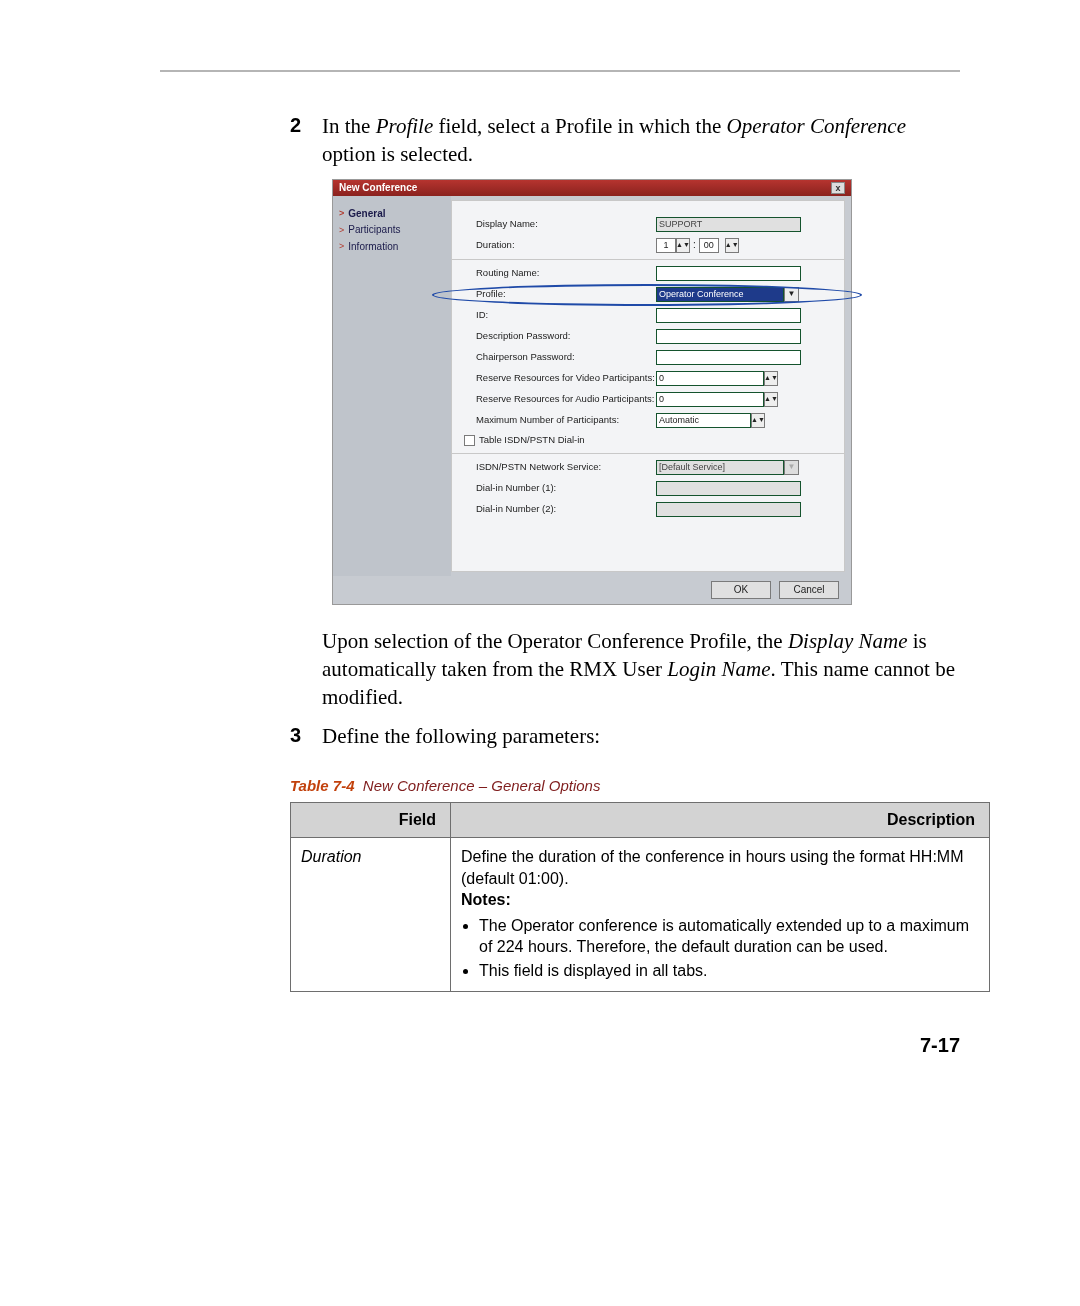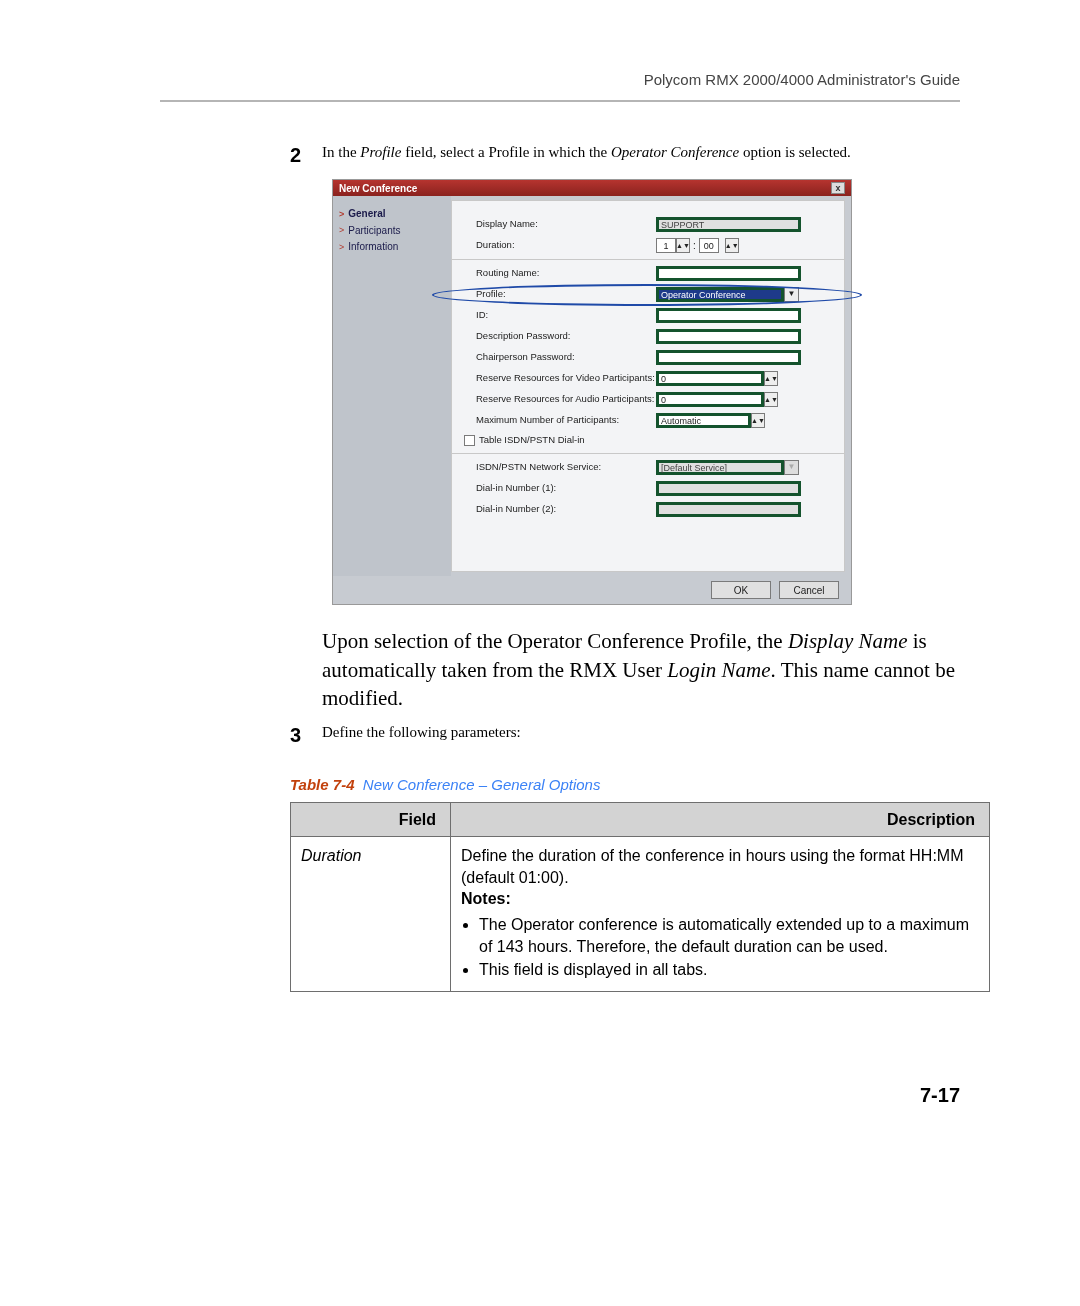--- a/index.html
+++ b/index.html
@@ -27,21 +27,21 @@
     margin-bottom: 40px;
   }
   .step-row { display: flex; margin: 8px 0 10px 130px; }
   .step-num {
     font-family: Arial, Helvetica, sans-serif;
     font-weight: bold;
     font-size: 20px;
     width: 32px;
     flex: 0 0 32px;
   }
-  .step-body { flex: 1; font-size: 15px; }
+  .step-body { flex: 1; font-size: 21px; }
   .step-body .it { font-style: italic; }
   .step-followup { margin: 10px 0 10px 162px; font-size: 21px; }
   .screenshot-wrap { margin: 10px 0 22px 172px; position: relative; width: 520px; }
   .dlg {
     width: 520px;
     border: 1px solid #999;
     background: #c7cbd1;
     font-family: Arial, Helvetica, sans-serif;
     font-size: 10px;
     color: #222;
@@ -64,21 +64,21 @@
   }
   .side-item { display:flex; align-items:center; gap:4px; margin:3px 0; font-size:10px; color:#1a1a4a; }
   .side-item .arrow { color:#b03a2e; font-size:9px; }
   .side-item.bold { font-weight:bold; }
   .dlg-main {
     flex:1; background:#f3f4f6; border:1px solid #c8c8c8; margin:4px 6px 4px 0;
     padding: 10px 12px;
   }
   .fld { display:flex; align-items:center; margin: 6px 12px; }
   .fld label { width: 180px; font-size:9.5px; color:#222; }
-  .fld .inp { width:145px; height:15px; border:3px solid #14532d; background:#fff; font-size:9px; padding:0 2px; display:flex; align-items:center; }
+  .fld .inp { width:145px; height:15px; border:1px solid #14532d; background:#fff; font-size:9px; padding:0 2px; display:flex; align-items:center; }
   .fld .inp.gray { background:#e0e0e0; color:#444; }
   .fld .short { width:95px; }
   .fld .mid { width:108px; }
   .spinner { width:20px; height:15px; border:1px solid #7a7a7a; background:#fff; font-size:9px; display:inline-flex; align-items:center; justify-content:center; }
   .updn { width:14px; height:15px; border:1px solid #7a7a7a; background:#eee; font-size:7px; display:flex; flex-direction:column; justify-content:center; align-items:center; line-height:6px; }
   .sel { display:flex; align-items:center; }
   .sel .inp { width:128px; }
   .sel .dd { width:15px; height:15px; border:1px solid #7a7a7a; background:#eee; font-size:8px; display:flex; align-items:center; justify-content:center; }
   .chk { display:flex; align-items:center; gap:4px; font-size:9.5px; margin:4px 0; }
   .chk .box { width:11px; height:11px; border:1px solid #7a7a7a; background:#fff; }
@@ -90,21 +90,21 @@
     position:absolute;
     border: 2px solid #1f4aa8;
     border-radius: 50%;
     left: 100px; top: 105px;
     width: 430px; height: 22px;
     pointer-events: none;
   }
 
   .tbl-caption { margin: 26px 0 6px 130px; font-family: Arial, Helvetica, sans-serif; font-size: 15px; }
   .tbl-caption .red { color:#c2410c; font-weight:bold; font-style:italic; }
-  .tbl-caption .it { font-style:italic; color:#3b82f6; }
+  .tbl-caption .it { font-style:italic; color:#7f1d1d; }
 
   table.opt {
     margin-left: 130px;
     border-collapse: collapse;
     width: 700px;
     font-family: Arial, Helvetica, sans-serif;
     font-size: 16px;
   }
   table.opt th {
     background:#d3d3d3; border:1px solid #6e6e6e; text-align:right; padding:6px 14px; font-weight:bold;
@@ -114,29 +114,28 @@
   }
   table.opt td.fcol { font-style:italic; width:160px; }
   table.opt ul { margin: 4px 0 0 18px; padding:0; }
   table.opt li { margin: 2px 0; }
 
   .pagenum {
     font-family: Arial, Helvetica, sans-serif;
     font-weight: bold;
     font-size: 20px;
     text-align: right;
-    margin: 90px 0 0 0;
+    margin: 40px 0 0 0;
   }
 </style>
 </head>
 <body>
 
 <div class="page">
 
-  <div class="header">Polycom RMX 2000/4000 Administrator's Guide</div>
   <div class="rule"></div>
 
   <div class="step-row">
     <div class="step-num">2</div>
     <div class="step-body">
       <span>In the </span><span class="it">Profile</span><span> field, select a Profile in which the </span><span class="it">Operator Conference</span><span> option is selected.</span>
     </div>
   </div>
 
   <div class="screenshot-wrap">
@@ -260,21 +259,21 @@
         <tr>
       <th>Field</th>
       <th>Description</th>
     </tr>
     <tr>
       <td class="fcol">Duration</td>
       <td>
         <div>Define the duration of the conference in hours using the format HH:MM (default 01:00).</div>
         <div style="font-weight:bold">Notes:</div>
         <ul>
-          <li>The Operator conference is automatically extended up to a maximum of 143 hours. Therefore, the default duration can be used.</li>
+          <li>The Operator conference is automatically extended up to a maximum of 224 hours. Therefore, the default duration can be used.</li>
           <li>This field is displayed in all tabs.</li>
         </ul>
       </td>
     </tr>
   </tbody>
     </table>
 
   <div class="pagenum">7-17</div>
 </div>
 

